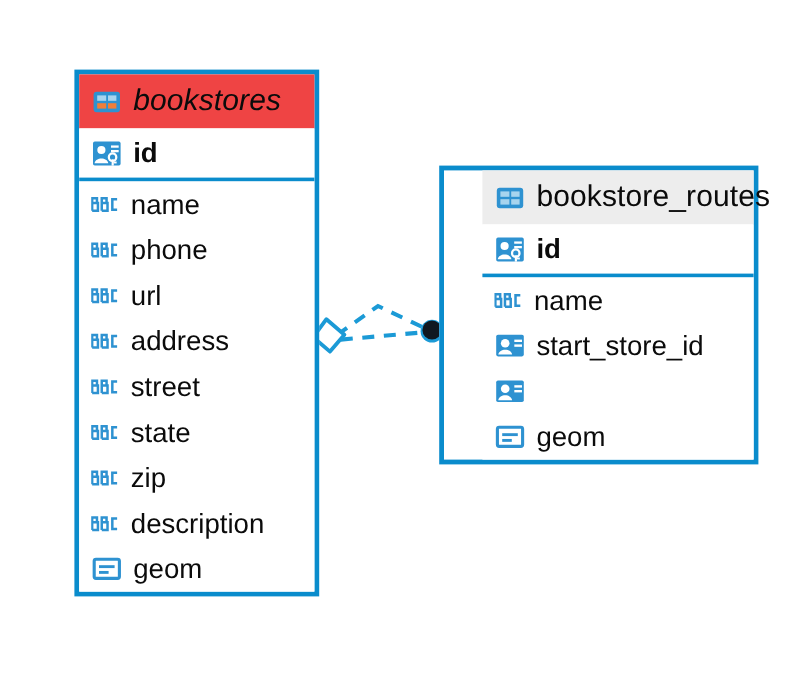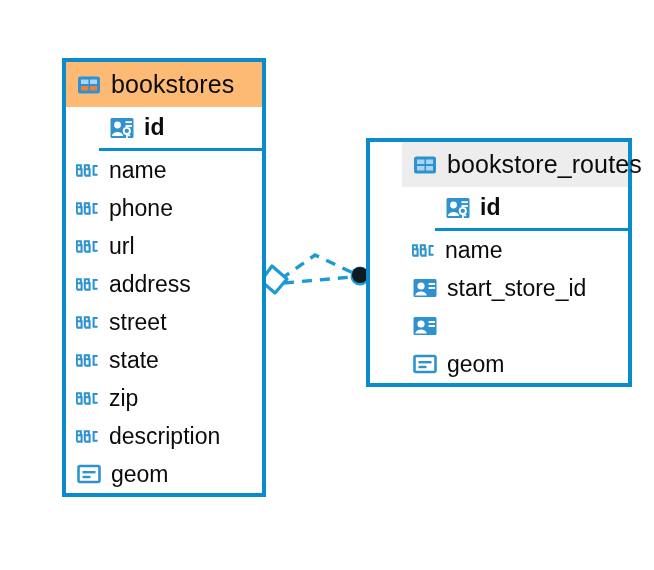--- a/index.html
+++ b/index.html
@@ -29,21 +29,21 @@
     display: flex;
     align-items: center;
     gap: 9px;
     padding: 0 10px;
     height: 45px;
     font-size: 25px;
     color: #0b0b0b;
     letter-spacing: 0.1px;
     white-space: nowrap;
   }
-  .entity-header.accent  { background: #fdba74; }
+  .entity-header.accent  { background: #ef4444; font-style: italic; }
   .entity-header.neutral { background: #EDEDED; }
 
   .entity-rows {
     background: #ffffff;
   }
 
   .row {
     box-sizing: border-box;
     display: flex;
     align-items: center;
@@ -51,21 +51,20 @@
     padding: 0 10px;
     height: 38px;
     font-size: 23px;
     color: #0b0b0b;
     white-space: nowrap;
   }
   .row.pk {
     font-weight: bold;
     border-bottom: 3px solid #0A8CCC;
     height: 44px;
-    margin-left: 33px;
   }
 
   .icon {
     flex: 0 0 auto;
     width: 26px;
     height: 26px;
     display: block;
   }
   .icon.small { width: 24px; height: 24px; }
 

